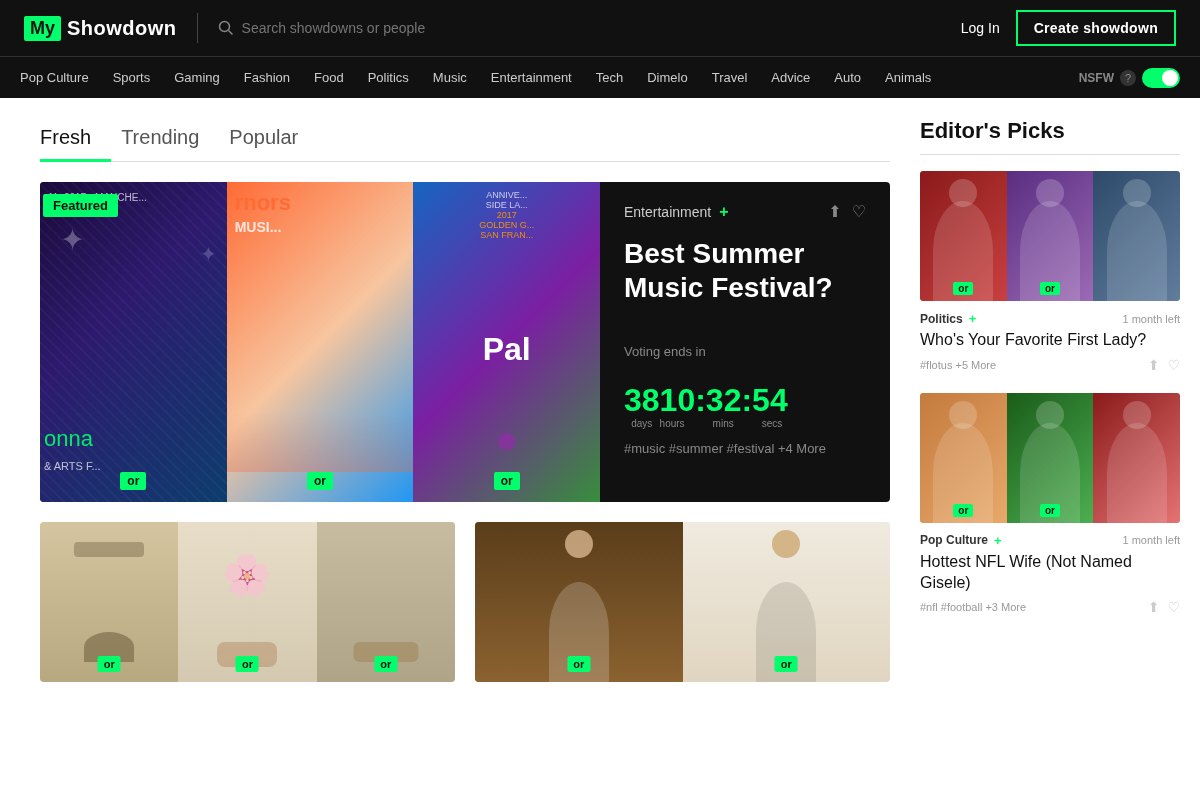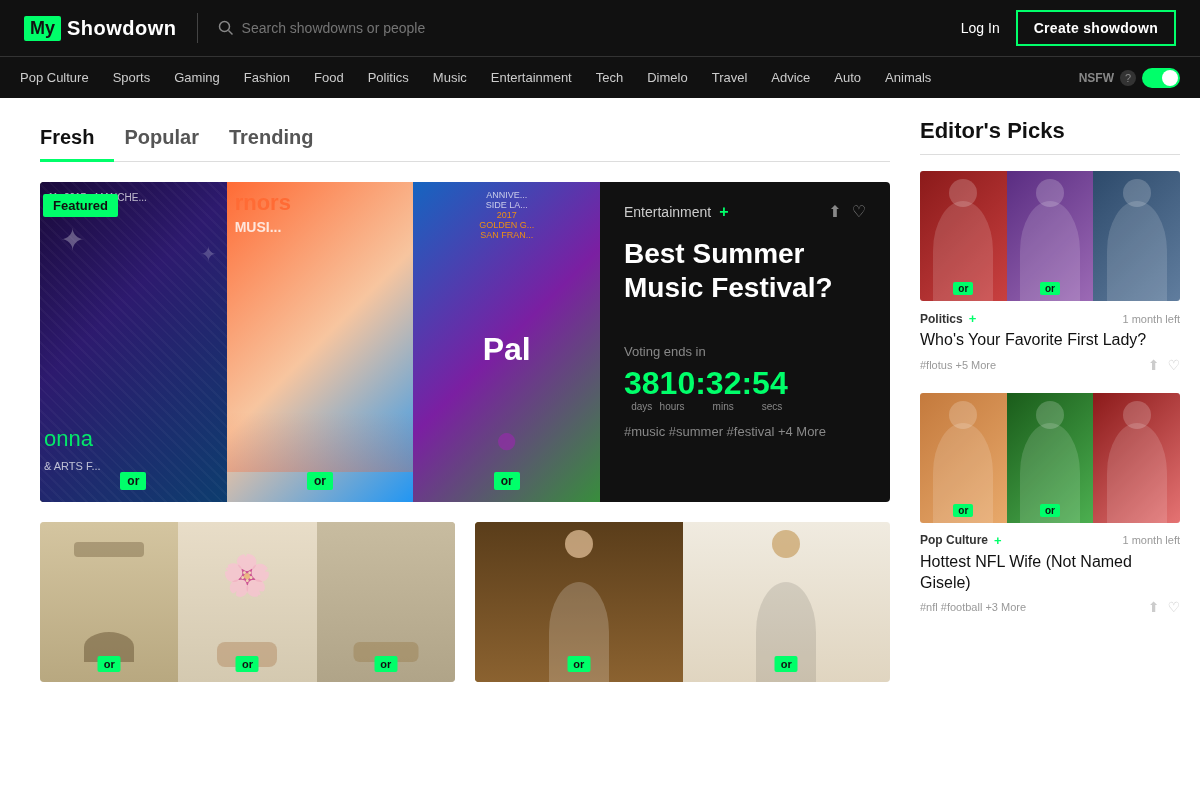--- a/index.html
+++ b/index.html
@@ -165,21 +165,21 @@
 
     
     .tabs {
       display: flex;
       gap: 0;
       margin-bottom: 20px;
       border-bottom: 1px solid #ddd;
     }
     .tab {
       font-size: 20px;
-      font-weight: 700;
+      font-weight: 400;
       padding: 8px 20px 12px 0;
       cursor: pointer;
       color: #111;
       position: relative;
       margin-right: 10px;
     }
     .tab.active::after {
       content: '';
       position: absolute;
       bottom: -1px;
@@ -298,20 +298,21 @@
       margin-bottom: 8px;
     }
     .countdown {
       display: flex;
       gap: 0;
       align-items: flex-end;
       margin-bottom: 8px;
     }
     .countdown-item {
       text-align: center;
+      margin-top: 17px;
     }
     .countdown-number {
       font-size: 32px;
       font-weight: 900;
       color: #00ff6a;
       line-height: 1;
     }
     .countdown-label {
       font-size: 10px;
       color: #888;
@@ -526,22 +527,22 @@
     <span class="nsfw-q">?</span>
     <div class="toggle"></div>
   </div>
 </nav>
 
 <div class="main-layout">
   <div class="content-area">
 
     <div class="tabs">
       <div class="tab active">Fresh</div>
+      <div class="tab">Trending</div>
       <div class="tab">Popular</div>
-      <div class="tab">Trending</div>
     </div>
 
     <div class="featured-card">
       <div class="featured-images">
         <div class="featured-badge">Featured</div>
         <div class="festival-collage">
           <div class="festival-img festival-img-1">
             <div style="position:absolute;top:10px;left:8px;right:8px;color:#fff;font-size:10px;opacity:0.7">11, 2017 · MANCHE...</div>
             <div style="position:absolute;bottom:50px;left:4px;color:#00ff6a;font-size:22px;font-weight:400;opacity:0.9">onna</div>
             <div style="position:absolute;bottom:30px;left:4px;color:#fff;font-size:11px;opacity:0.7">&amp; ARTS F...</div>

